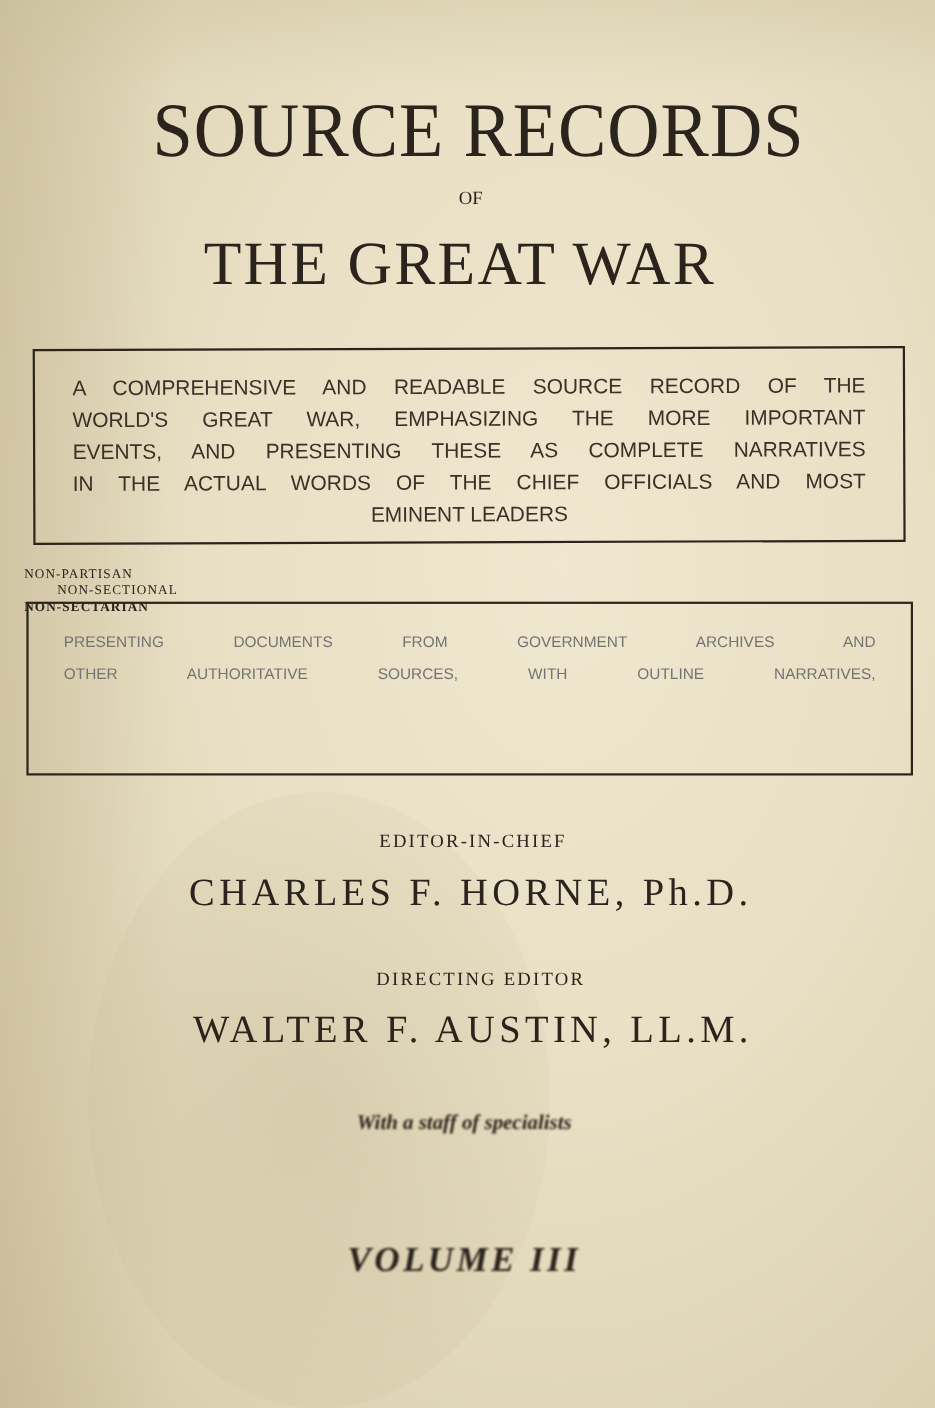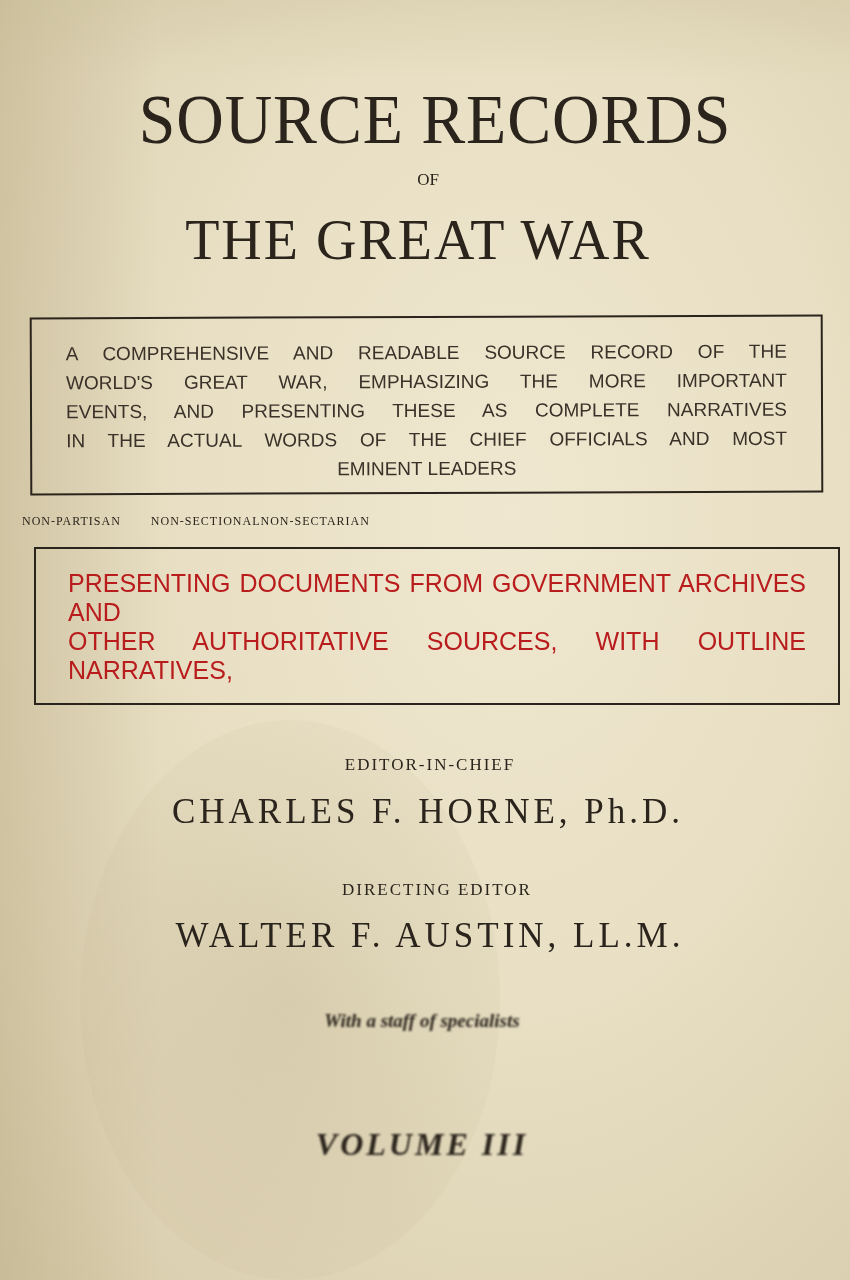--- a/index.html
+++ b/index.html
@@ -23,22 +23,22 @@
   .title2 { top:208px; font-size:56px; letter-spacing:2px; left:-7px; }
   .box {
     position:absolute; border:2px solid #2b241c; box-sizing:border-box;
     text-transform:uppercase; font-family:"Liberation Sans", "DejaVu Sans", sans-serif;
     color:#3a3128; text-align:justify; text-align-last:justify;
   }
   .box1 { left:30px; top:316px; width:793px; height:178px; padding:20px 34px 0 34px;
     font-size:19px; line-height:29px; transform:rotate(-0.2deg); }
   .box1 .last { text-align:center; text-align-last:center; }
   .box2 { left:24px; top:547px; width:806px; height:158px; padding:20px 32px 0 32px;
-    font-size:25px; line-height:29px; color:#b91c1c;margin-left:10px; }
-  .tags { top:514px; left:22px; width:805px; font-size:12px; letter-spacing:1px; display:flex; justify-content:flex-start; }
+    font-size:14px; line-height:29px; color:#737373; }
+  .tags { top:514px; left:22px; width:805px; font-size:12px; letter-spacing:1px; display:flex; justify-content:flex-start;flex-direction:column; }
   .tag-blur { filter:blur(0.6px); }
   .label { font-size:17px; letter-spacing:2px; }
   .lbl-editor { top:755px; left:5px; }
   .lbl-directing { top:880px; left:12px; }
   .name { font-size:35px; letter-spacing:4px; }
   .name-horne { top:792px; left:3px; }
   .name-austin { top:916px; left:5px; }
   .staff { top:1010px; font-style:italic; font-weight:bold; font-size:19px; filter:blur(0.8px); left:-3px; }
   .volume { top:1126px; font-style:italic; font-weight:bold; font-size:32px; letter-spacing:3px; filter:blur(1.2px); left:-3px; }
 </style>
@@ -57,21 +57,21 @@
   <div>A comprehensive and readable source record of the</div>
   <div>world's great war, emphasizing the more important</div>
   <div>events, and presenting these as complete narratives</div>
   <div>in the actual words of the chief officials and most</div>
   <div class="last">eminent leaders</div>
 </div>
 
 <div class="abs tags">
   <span>NON-PARTISAN</span>
   <span style="padding-left:30px;">NON-SECTIONAL</span>
-  <span class="tag-blur" style="font-weight:normal;">NON-SECTARIAN</span>
+  <span class="tag-blur" style="font-weight:bold;">NON-SECTARIAN</span>
 </div>
 
 <div class="box box2">
   <div>Presenting documents from government archives and</div>
   <div>other authoritative sources, with outline narratives,</div>
 </div>
 
 <div class="abs center label lbl-editor">EDITOR-IN-CHIEF</div>
 <div class="abs center name name-horne">CHARLES F. HORNE, Ph.D.</div>
 

